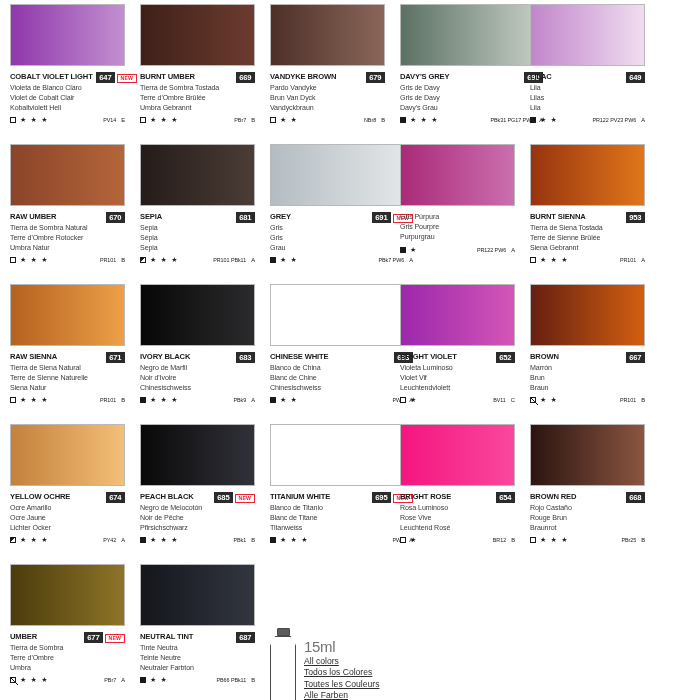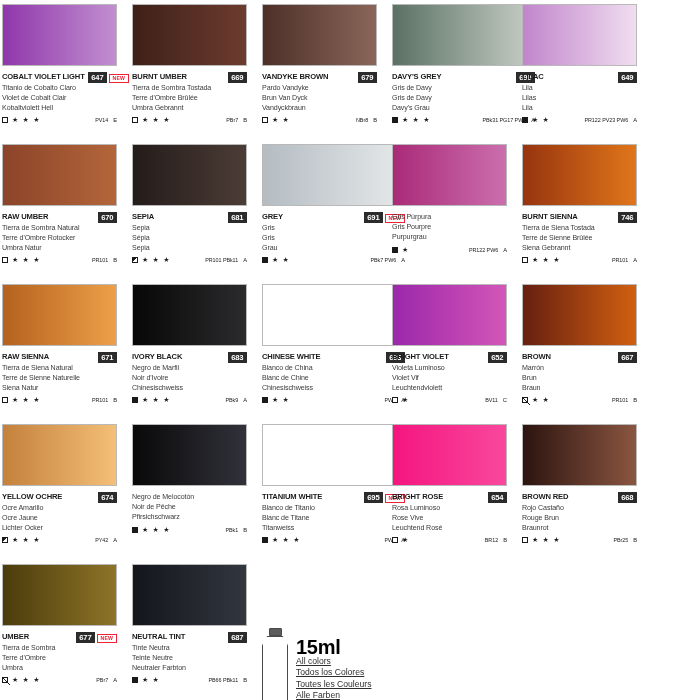--- a/index.html
+++ b/index.html
@@ -7,21 +7,21 @@
     width: 700px; height: 700px;
     background: #ffffff;
     font-family: "Liberation Sans", sans-serif;
     overflow: hidden;
   }
   .chart {
     width: 700px; height: 568px;
     display: grid;
     grid-template-columns: 130px 130px 130px 130px 180px;
     grid-template-rows: 140px 140px 140px 140px 140px;
-    padding-left: 2px;
+    padding-left: 10px;
     padding-top: 4px;
   }
   .cell { position: relative; }
   .swatch {
     width: 115px; height: 62px;
     border: 0.5px solid #b9b9b9;
     margin-bottom: 6px;
   }
   .cell.wide .swatch { width: 143px; }
   .namerow {
@@ -90,37 +90,37 @@
     border: 0.6px solid #4a4a4a; margin: 0 auto; border-radius: 1px 1px 0 0;
   }
   .tubebody {
     width: 26px; height: 68px;
     border: 0.8px solid #4a4a4a;
     border-radius: 1px 1px 2px 2px;
     background: #ffffff;
     clip-path: polygon(20% 0%, 80% 0%, 100% 14%, 100% 100%, 0% 100%, 0% 14%);
   }
   .tubetxt { padding-bottom: 2px; }
-  .vol { font-size: 20px; font-weight: bold; color: #000000; line-height: 18px; letter-spacing: -0.3px;}
+  .vol { font-size: 15px; font-weight: normal; color: #737373; line-height: 18px; letter-spacing: -0.3px;}
   .volalt { font-size: 8.6px; color: #2e2e2e; line-height: 11.6px; text-decoration: underline; }
 </style>
 </head>
 <body>
 
 <div class="chart" id="chart">
     <div class="cell">
       <div class="swatch" style="background: linear-gradient(90deg, rgb(143, 55, 171) 0%, rgb(194, 143, 208) 100%);"></div>
       <div class="namerow">
         <div class="cname">COBALT VIOLET LIGHT</div>
         <div class="codebox">
           <div class="code">647</div>
           <div class="newtag">NEW</div>
         </div>
       </div>
-      <div class="alt">Titanio de Cobalto Claro</div>
+      <div class="alt">Violeta de Blanco Claro</div>
       <div class="alt">Violet de Cobalt Clair</div>
       <div class="alt">Kobaltviolett Hell</div>
       <div class="footrow">
         <span class="opa "></span>
         <span class="stars">★ ★ ★</span>
         <span class="pig">PV14</span>
         <span class="series">E</span>
       </div>
     </div>
     <div class="cell">
@@ -260,21 +260,21 @@
         <span class="stars">★</span>
         <span class="pig">PR122 PW6</span>
         <span class="series">A</span>
       </div>
     </div>
     <div class="cell">
       <div class="swatch" style="background: linear-gradient(90deg, rgb(151, 52, 15) 0%, rgb(224, 118, 26) 100%);"></div>
       <div class="namerow">
         <div class="cname">BURNT SIENNA</div>
         <div class="codebox">
-          <div class="code">746</div>
+          <div class="code">953</div>
         </div>
       </div>
       <div class="alt">Tierra de Siena Tostada</div>
       <div class="alt">Terre de Sienne Brûlée</div>
       <div class="alt">Siena Gebrannt</div>
       <div class="footrow">
         <span class="opa "></span>
         <span class="stars">★ ★ ★</span>
         <span class="pig">PR101</span>
         <span class="series">A</span>
@@ -383,20 +383,27 @@
       <div class="alt">Lichter Ocker</div>
       <div class="footrow">
         <span class="opa half"></span>
         <span class="stars">★ ★ ★</span>
         <span class="pig">PY42</span>
         <span class="series">A</span>
       </div>
     </div>
     <div class="cell">
       <div class="swatch" style="background: linear-gradient(90deg, rgb(9, 9, 9) 0%, rgb(49, 49, 58) 100%);"></div>
+      <div class="namerow">
+        <div class="cname">PEACH BLACK</div>
+        <div class="codebox">
+          <div class="code">685</div>
+          <div class="newtag">NEW</div>
+        </div>
+      </div>
       <div class="alt">Negro de Melocotón</div>
       <div class="alt">Noir de Pêche</div>
       <div class="alt">Pfirsichschwarz</div>
       <div class="footrow">
         <span class="opa full"></span>
         <span class="stars">★ ★ ★</span>
         <span class="pig">PBk1</span>
         <span class="series">B</span>
       </div>
     </div>

